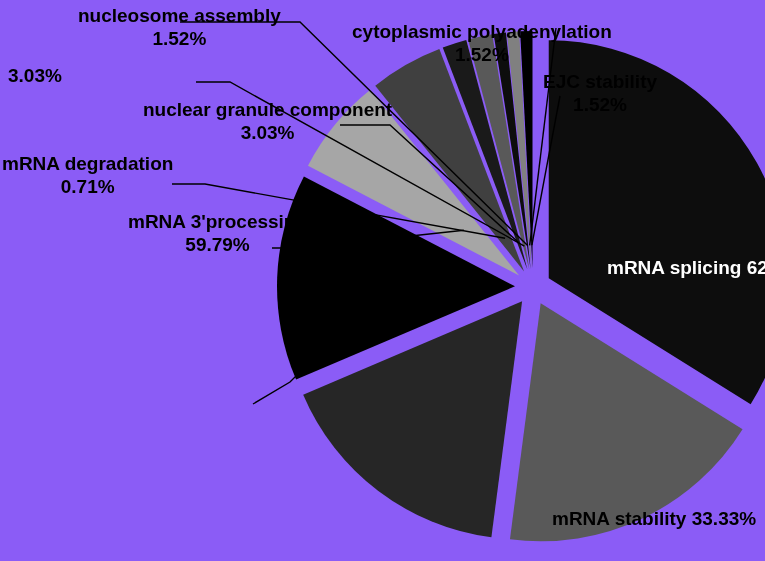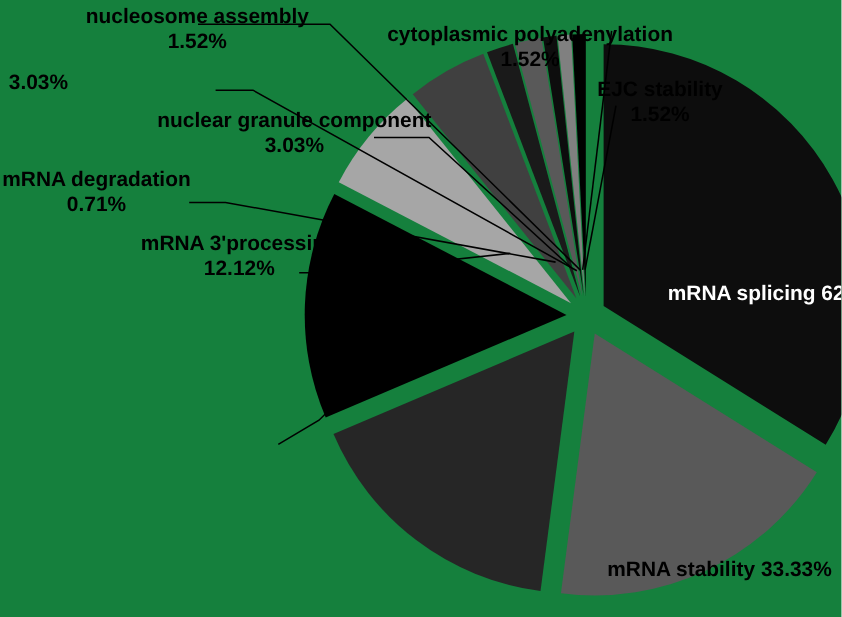--- a/index.html
+++ b/index.html
@@ -5,21 +5,21 @@
 <style>
   html, body {
     margin: 0;
     padding: 0;
     background: #ffffff;
   }
   #page {
     position: relative;
     width: 765px;
     height: 561px;
-    background: #15803d;
+    background: #8b5cf6;
     overflow: hidden;
     font-family: "Liberation Sans", sans-serif;
   }
   #chart-svg {
     position: absolute;
     left: 0;
     top: 0;
     width: 765px;
     height: 561px;
   }
@@ -103,21 +103,21 @@
     <span class="lbl-val">1.52%</span>
   </div>
 
   <div class="callout-label" style="left:2px; top:152px;">
     <span class="lbl-name">mRNA degradation</span>
     <span class="lbl-val">0.71%</span>
   </div>
 
   <div class="callout-label" style="left:128px; top:210px;">
     <span class="lbl-name">mRNA 3'processing</span>
-    <span class="lbl-val">12.12%</span>
+    <span class="lbl-val">59.79%</span>
   </div>
 
 
   <div class="inner-label light" style="left:607px; top:256px;">
     <span class="lbl-name">mRNA splicing</span>
     <span class="lbl-val">62.12%</span>
   </div>
 
 
   <div class="inner-label dark" style="left:552px; top:470px;margin-top:37px;">

